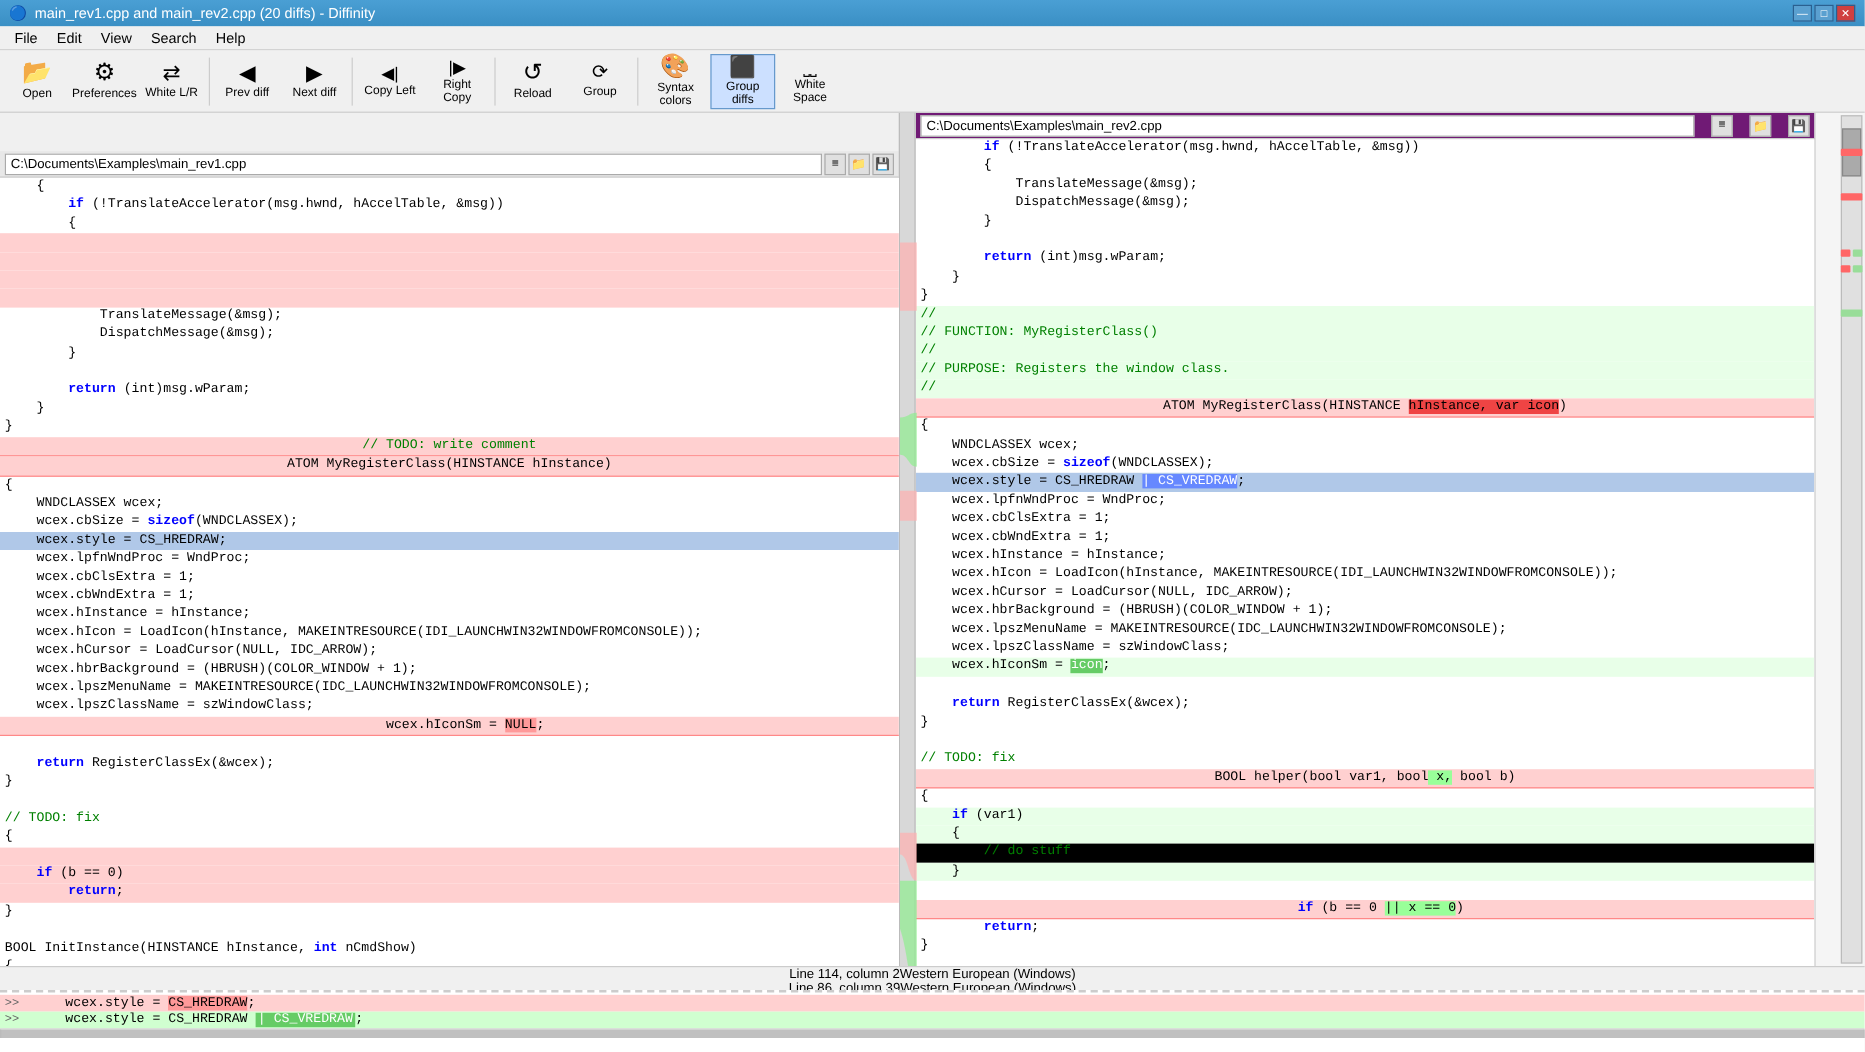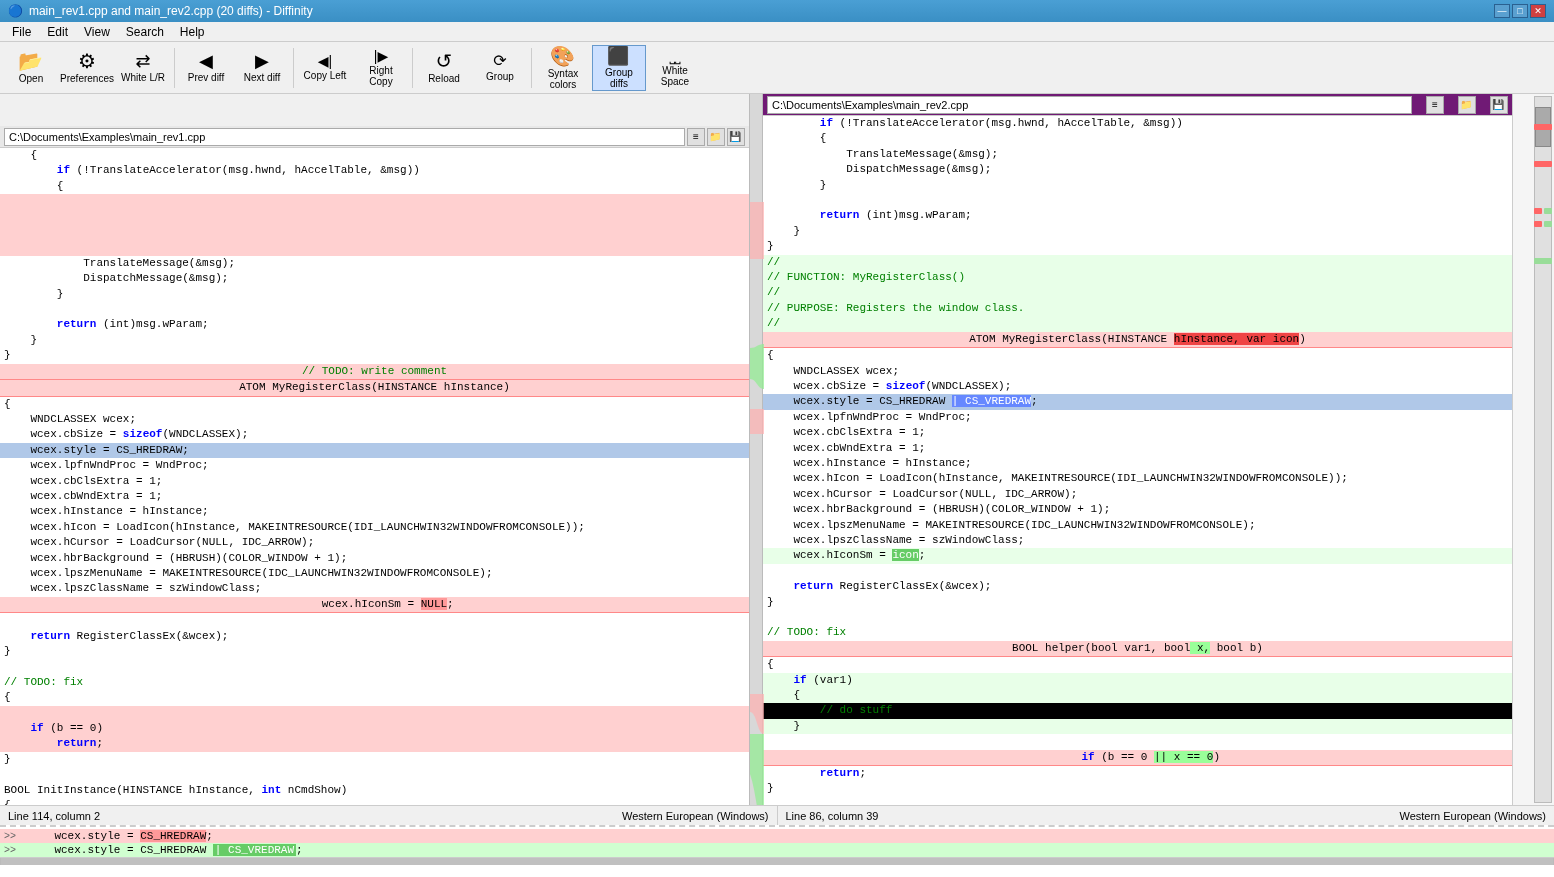--- a/index.html
+++ b/index.html
@@ -160,20 +160,21 @@
     .minimap-block.red { background: #ff6666; }
     
     
     #status-bar {
       display: flex;
       height: 20px;
       background: #f0f0f0;
       border-top: 1px solid #ccc;
       font-size: 11px;
       align-items: center;
+      flex-direction: column;
     }
     .status-left, .status-right {
       flex: 1;
       padding: 0 8px;
       display: flex;
       align-items: center;
       justify-content: space-between;
     }
     .status-divider { width: 1px; height: 100%; background: #ccc; }
     

